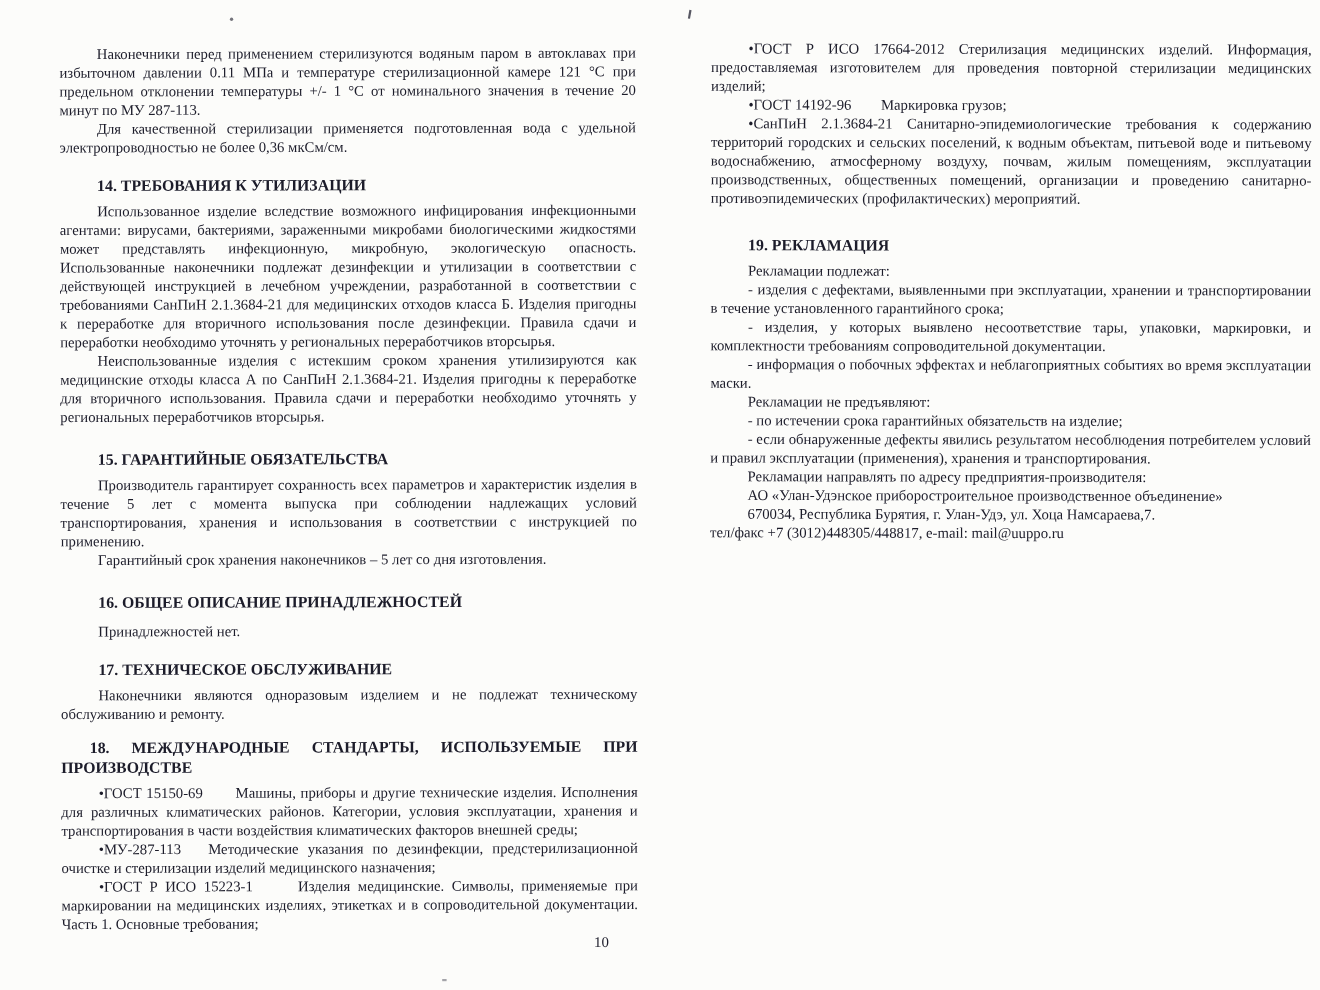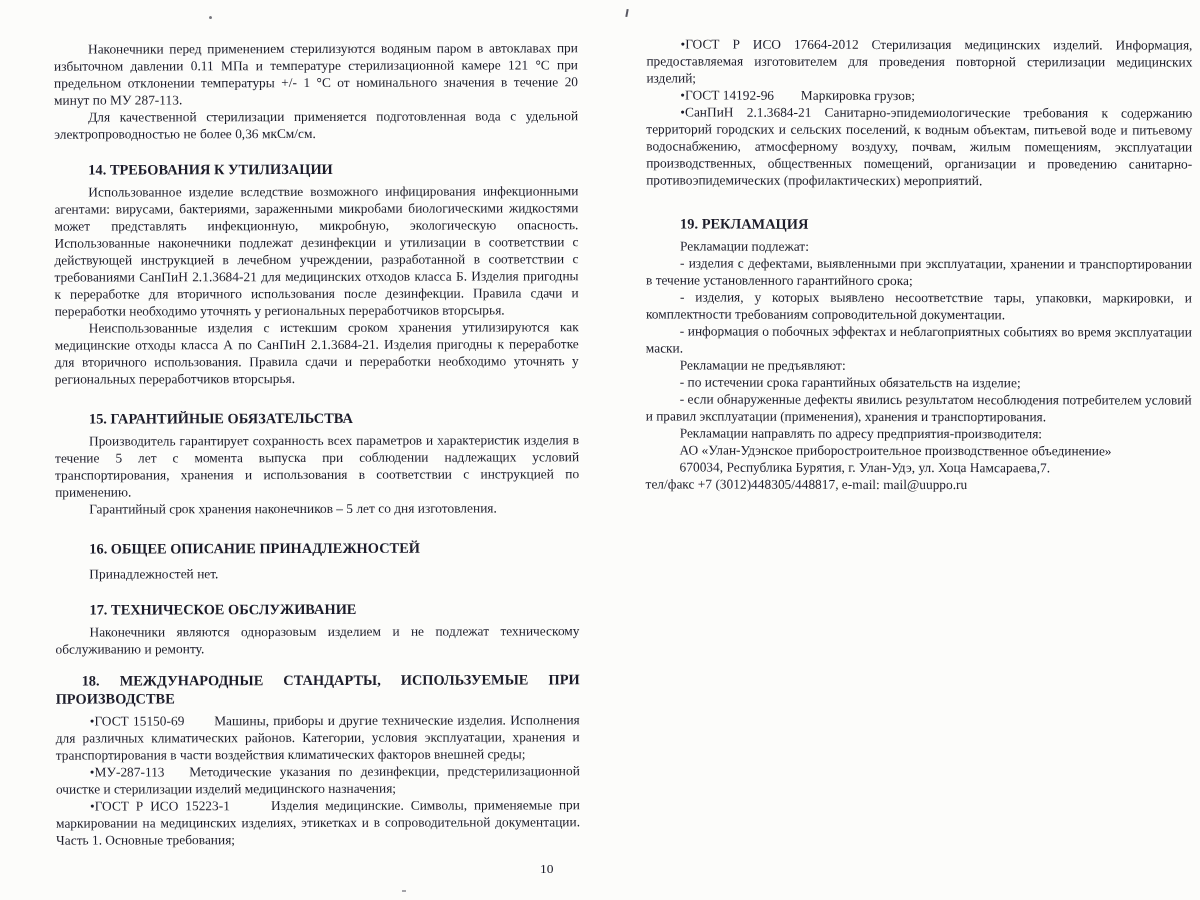--- a/index.html
+++ b/index.html
@@ -33,21 +33,21 @@
   .g18 { margin-top:18px; }
   .g22 { margin-top:22px; }
   .g26 { margin-top:26px; }
   .mb8 { margin-bottom:8px; }
 
   .page-number {
     position:absolute;
     font-size:13.5px;
     color:#1c1c2a;
   }
-  .pn-left  { left:540px;  top:849px;margin-top:12px; }
+  .pn-left  { left:540px;  top:849px; }
   .pn-right { left:1144px; top:854px;margin-top:48px; }
 
   .speck { position:absolute; background:#3a3a46; }
   .speck-1 { left:626px; top:9px;  width:2px; height:8px; transform:rotate(10deg); opacity:.85; }
   .speck-2 { left:209px; top:16px; width:3px; height:3px; border-radius:50%; opacity:.7; }
   .speck-3 { left:402px; top:890px; width:4px; height:2px; opacity:.45; }
 </style>
 </head>
 <body>
 

